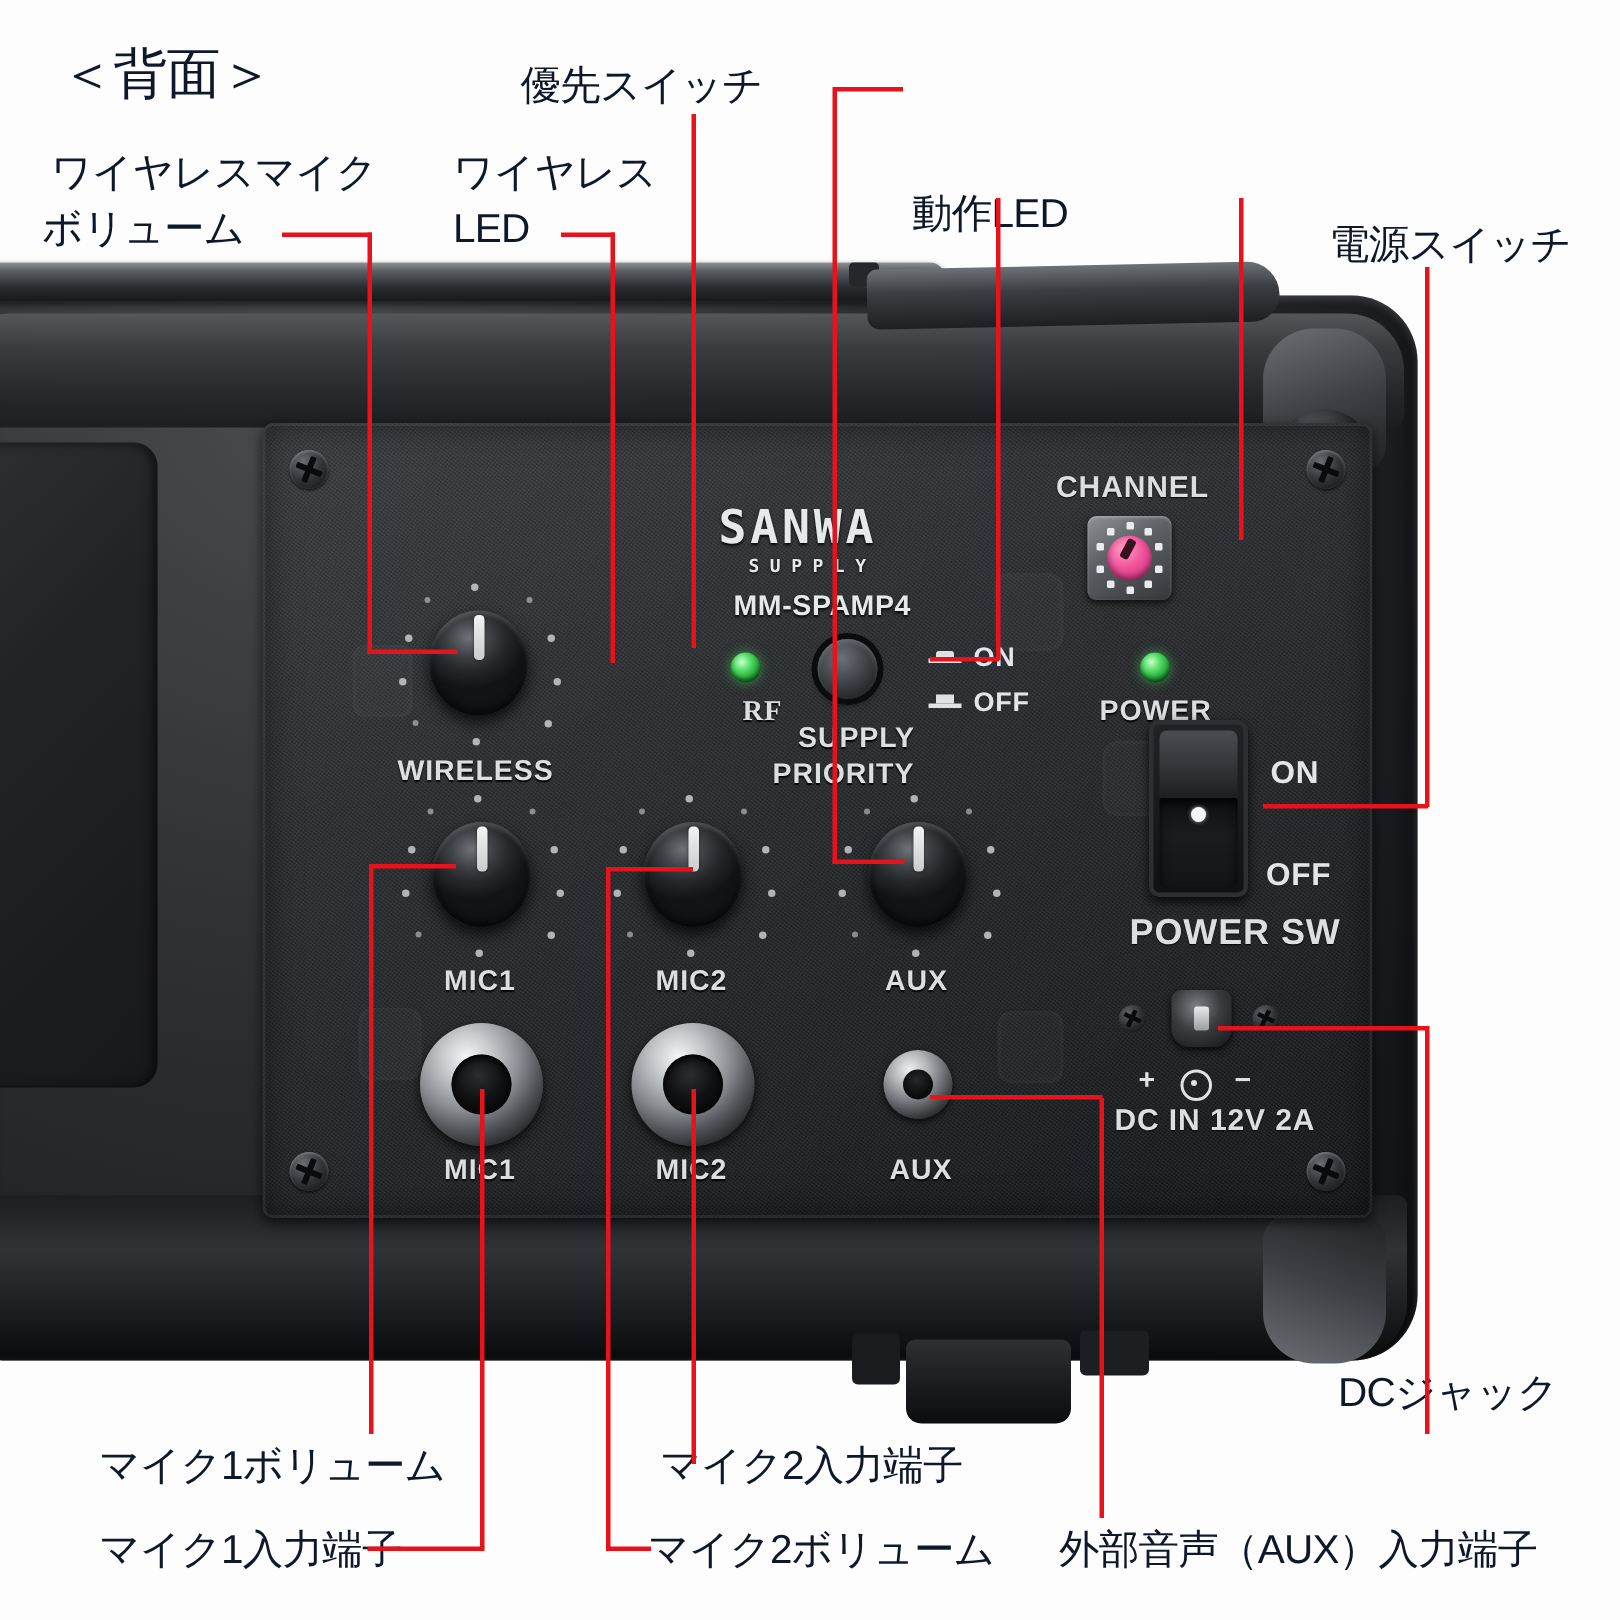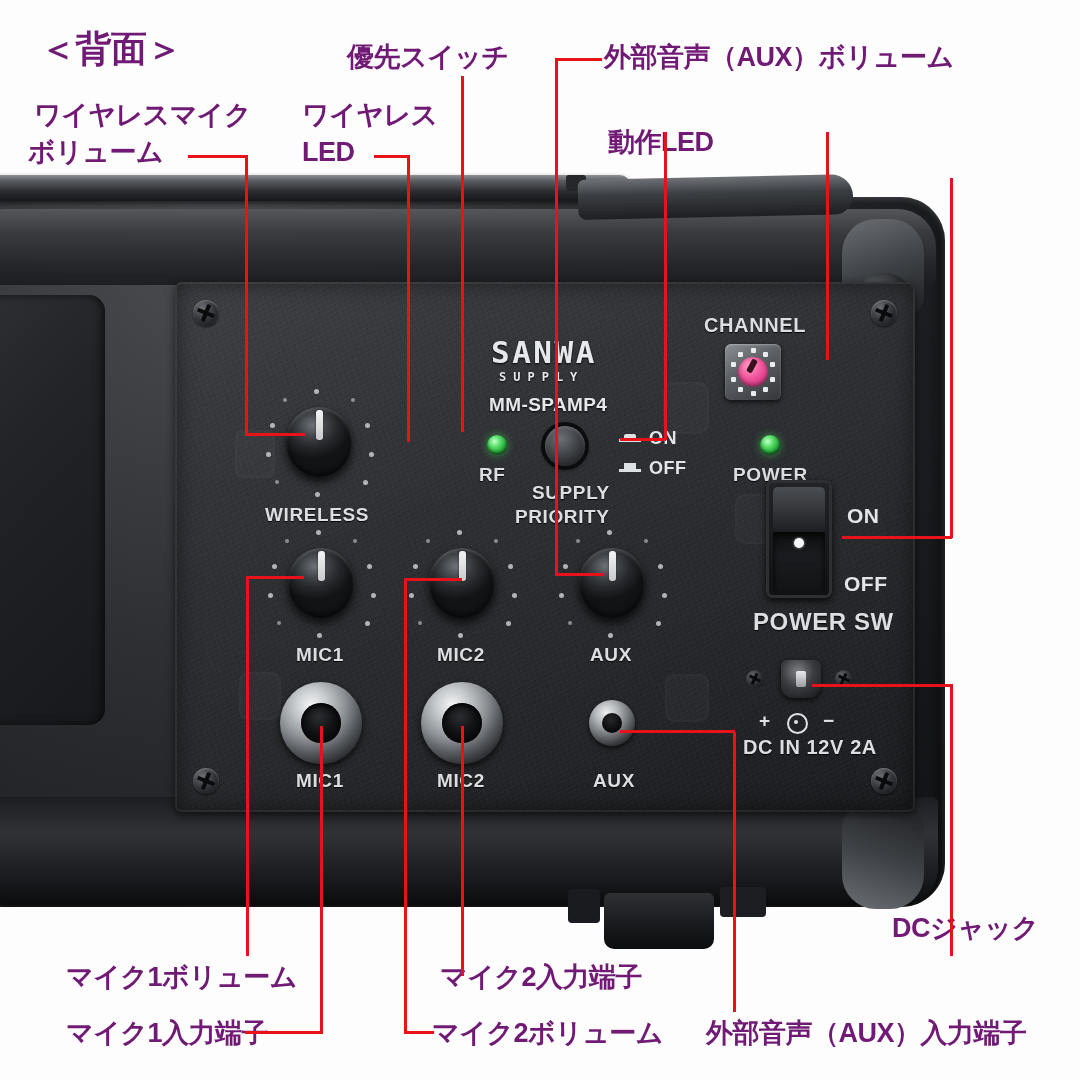--- a/index.html
+++ b/index.html
@@ -8,22 +8,22 @@
     background:#fdfdfd;
     font-family:"Liberation Sans","DejaVu Sans",sans-serif;
     overflow:hidden;
     position:relative;
   }
   #stage{position:absolute;inset:0;width:1080px;height:1080px;}
 
   
   .anno{
     position:absolute;
-    color:#701a75;
-    font-weight:700;
+    color:#0f172a;
+    font-weight:400;
     font-size:27px;
     line-height:1.15;
     white-space:nowrap;
     letter-spacing:-0.5px;
   }
   .anno.big{font-size:30px;}
 
   
   .ld{position:absolute;background:#e8121a;}
   .ldh{height:3px;}
@@ -297,42 +297,42 @@
     <div class="screw" style="left:696px;top:18px;"></div>
     <div class="screw" style="left:18px;top:486px;"></div>
     <div class="screw" style="left:696px;top:486px;"></div>
 
     <div class="emboss" style="left:60px;top:148px;width:40px;height:48px;border-radius:8px;"></div>
     <div class="emboss" style="left:488px;top:100px;width:46px;height:52px;border-radius:10px;"></div>
     <div class="emboss" style="left:560px;top:212px;width:46px;height:50px;border-radius:10px;"></div>
     <div class="emboss" style="left:64px;top:390px;width:42px;height:48px;border-radius:9px;"></div>
     <div class="emboss" style="left:490px;top:392px;width:44px;height:48px;border-radius:9px;"></div>
 
-    <div class="brand brandMain" style="left:316px;top:52px;text-align:center;">SANWA</div>
+    <div class="brand brandMain" style="left:304px;top:52px;text-align:center;">SANWA</div>
     <div class="brand brandSub" style="left:324px;top:88px;text-align:center;">SUPPLY</div>
     <div class="brand brandModel" style="left:314px;top:112px;">MM-SPAMP4</div>
 
     <div class="knob" style="left:111px;top:125px;">
       <div class="cap"></div>
       <div class="pointer"></div>
     </div>
     <div class="dot" style="left:139px;top:107px;"></div>
     <div class="dot sm" style="left:108px;top:116px;"></div>
     <div class="dot sm" style="left:176px;top:116px;"></div>
     <div class="dot" style="left:95px;top:141px;"></div>
     <div class="dot" style="left:190px;top:141px;"></div>
     <div class="dot" style="left:91px;top:170px;"></div>
     <div class="dot" style="left:194px;top:170px;"></div>
     <div class="dot sm" style="left:100px;top:198px;"></div>
     <div class="dot" style="left:188px;top:198px;"></div>
     <div class="dot" style="left:140px;top:210px;"></div>
     <div class="plabel" style="left:90px;top:222px;">WIRELESS</div>
 
     <div class="led" style="left:312px;top:153px;"></div>
-    <div class="plabel" style="left:304px;top:182px;">RF</div>
+    <div class="plabel" style="left:320px;top:182px;font-family:Liberation Serif, serif;">RF</div>
 
     <div class="vpsw" style="left:370px;top:144px;"></div>
     <div class="plabel" style="left:357px;top:200px;">SUPPLY</div>
     <div class="plabel" style="left:340px;top:224px;">PRIORITY</div>
 
     <div class="swicon" style="left:444px;top:150px;">
       <i style="left:0;top:7px;width:22px;height:3px;"></i>
       <i style="left:5px;top:2px;width:12px;height:5px;border-radius:2px 2px 0 0;"></i>
     </div>
     <div class="onoffmark" style="left:474px;top:146px;">ON</div>
@@ -447,25 +447,25 @@
   <div class="anno big" style="left:40px;top:28px;font-size:36px;">＜背面＞</div>
 
   <div class="anno" style="left:34px;top:100px;">ワイヤレスマイク</div>
   <div class="anno" style="left:28px;top:137px;">ボリューム</div>
 
   <div class="anno" style="left:302px;top:100px;">ワイヤレス</div>
   <div class="anno" style="left:302px;top:137px;">LED</div>
 
   <div class="anno" style="left:347px;top:42px;">優先スイッチ</div>
 
-  <div class="anno" style="left:604px;top:42px;">外部音声（AUX）ボリューム</div>
 
   <div class="anno" style="left:608px;top:104px;margin-top:23px;">動作LED</div>
 
 
+  <div class="anno" style="left:886px;top:148px;">電源スイッチ</div>
 
   <div class="anno" style="left:66px;top:962px;">マイク1ボリューム</div>
   <div class="anno" style="left:66px;top:1018px;">マイク1入力端子</div>
   <div class="anno" style="left:440px;top:962px;">マイク2入力端子</div>
   <div class="anno" style="left:432px;top:1018px;">マイク2ボリューム</div>
   <div class="anno" style="left:706px;top:1018px;">外部音声（AUX）入力端子</div>
   <div class="anno" style="left:892px;top:913px;">DCジャック</div>
 
   <div class="ld ldh" style="left:188px;top:155px;width:60px;"></div>
   <div class="ld ldv" style="left:245px;top:155px;height:280px;"></div>

